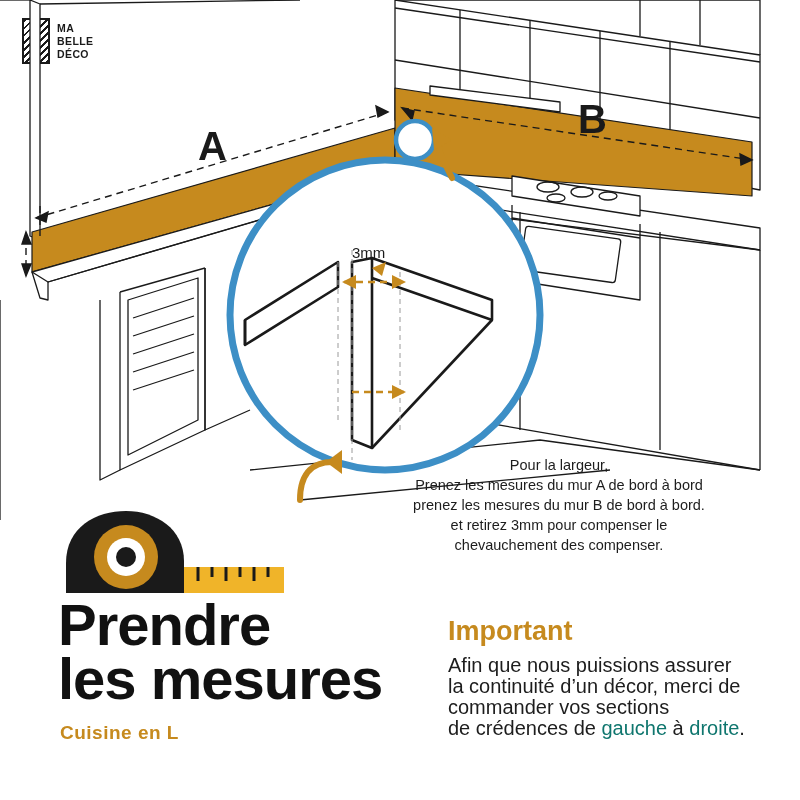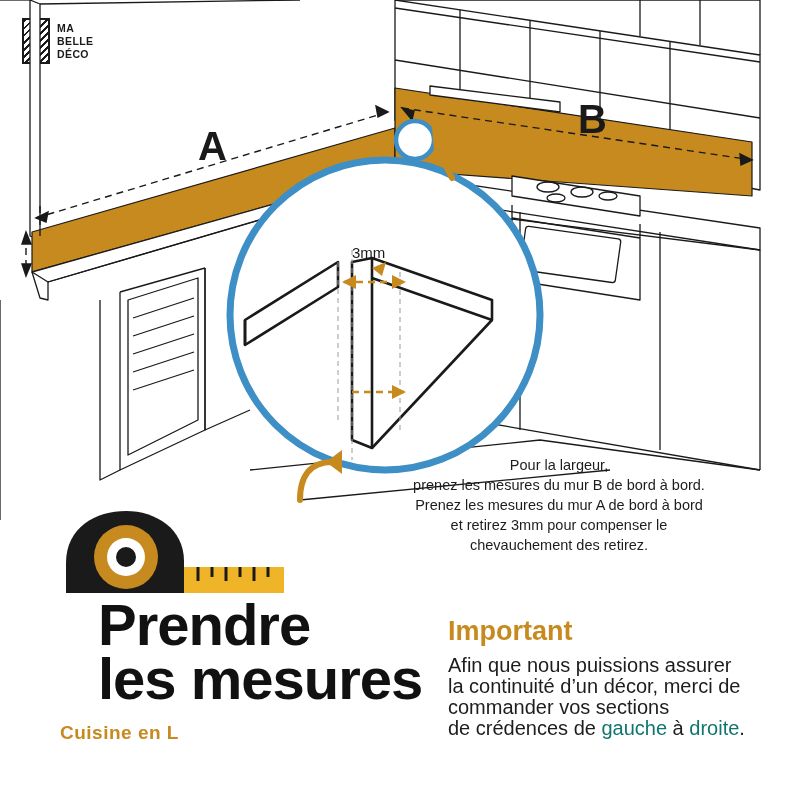--- a/index.html
+++ b/index.html
@@ -27,21 +27,20 @@
     text-align:center;font-size:14.5px;line-height:20px;color:#1d1d1d;
   }
   .caption-right div{white-space:nowrap;}
 
   
   .tape{position:absolute;left:58px;top:505px;width:230px;height:95px;}
   .title{
     position:absolute;left:58px;top:598px;
     font-size:58px;line-height:54px;font-weight:bold;color:#111111;
     letter-spacing:-1px;
-    margin-left:40px;
   }
   .subtitle{
     position:absolute;left:60px;top:722px;
     font-size:19px;font-weight:bold;color:#c68a1e;letter-spacing:.5px;
   }
 
   
   .important-wrap{position:absolute;right:22px;top:616px;width:330px;}
   .important-title{font-size:27px;font-weight:bold;color:#c68a1e;margin-bottom:8px;}
   .important-body{font-size:20px;line-height:21px;color:#1d1d1d;}
@@ -181,24 +180,24 @@
       </g>
       <g fill="#c68a1e">
         <polygon points="432,128 452,140 434,150"></polygon>
         <polygon points="342,450 342,474 326,462"></polygon>
       </g>
     </svg>
   </div>
 
   <div class="caption-right">
     <div>Pour la largeur,</div>
+    <div>Prenez les mesures du mur A de bord à bord</div>
     <div>prenez les mesures du mur B de bord à bord.</div>
-    <div>Prenez les mesures du mur A de bord à bord</div>
     <div>et retirez 3mm pour compenser le</div>
-    <div>chevauchement des retirez.</div>
+    <div>chevauchement des compenser.</div>
   </div>
 
   <div class="tape">
     <svg width="230" height="95" viewBox="0 0 230 95">
       <path d="M8 58 C8 22, 38 6, 68 6 C98 6, 126 24, 126 56 L126 88 L8 88 Z" fill="#1a1a1a"></path>
       <circle cx="68" cy="52" r="32" fill="#c68a1e"></circle>
       <circle cx="68" cy="52" r="19" fill="#ffffff"></circle>
       <circle cx="68" cy="52" r="10" fill="#1a1a1a"></circle>
       <rect x="126" y="62" width="100" height="26" fill="#f0b429"></rect>
       <g stroke="#1a1a1a" stroke-width="3">

